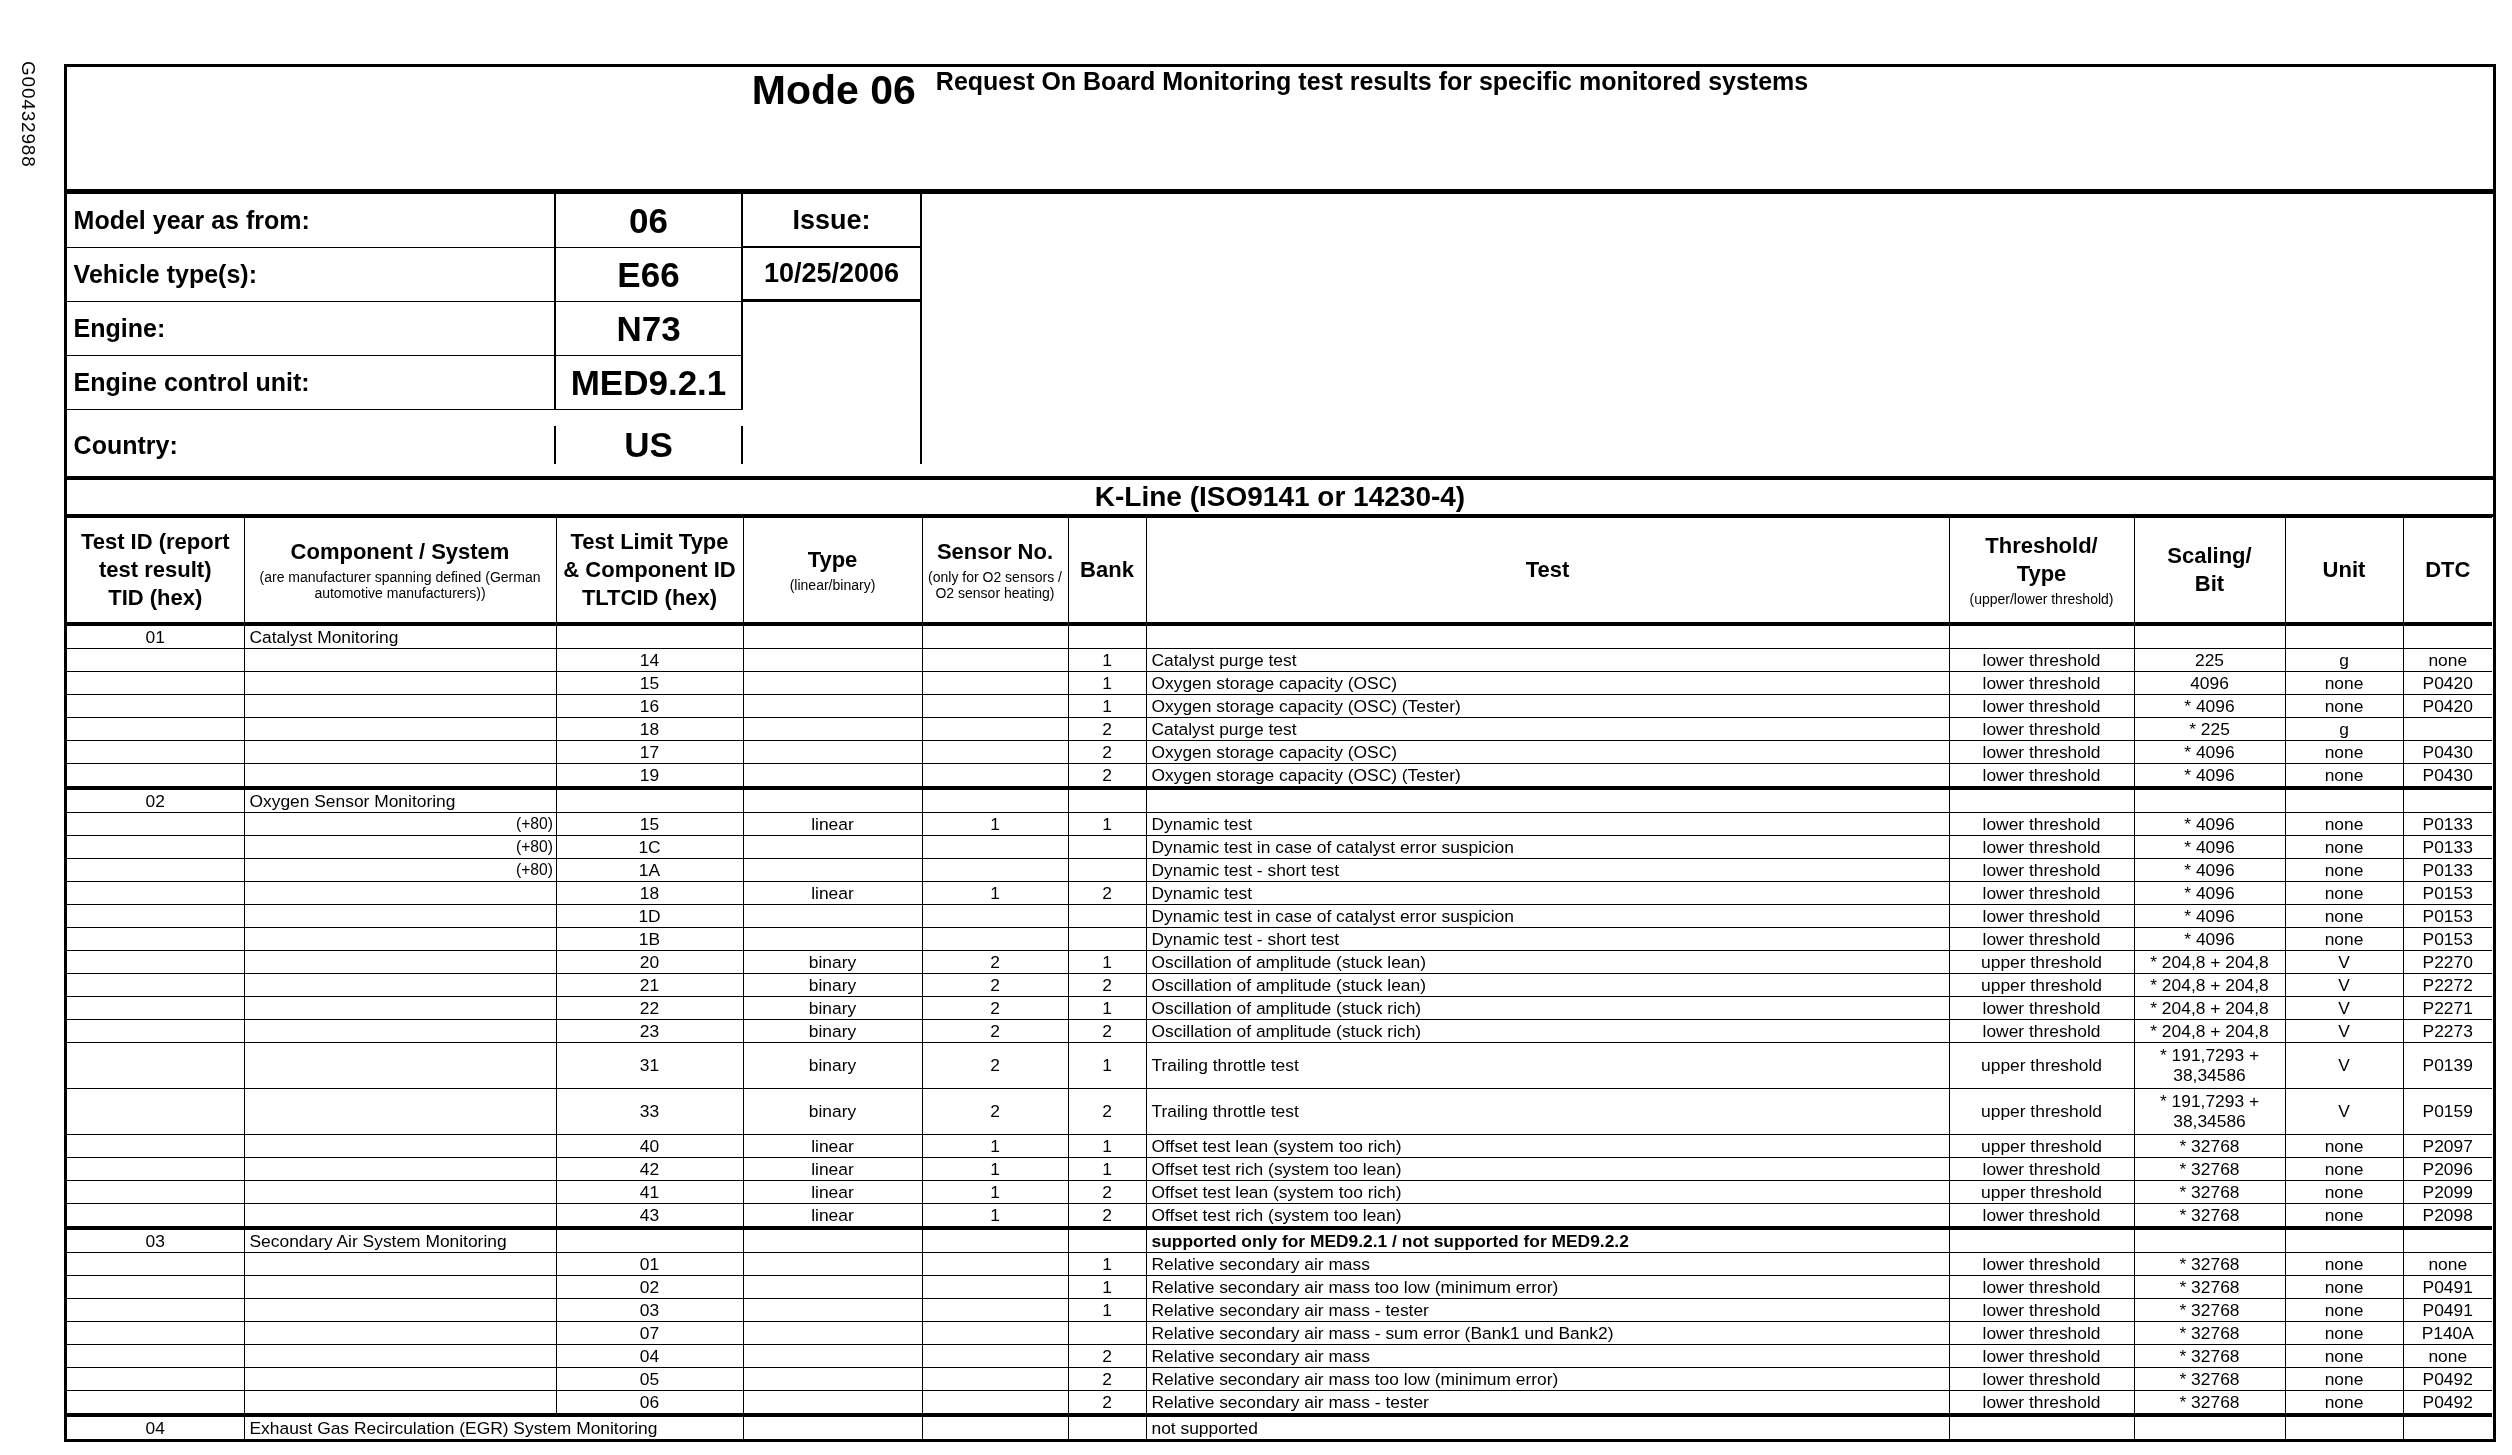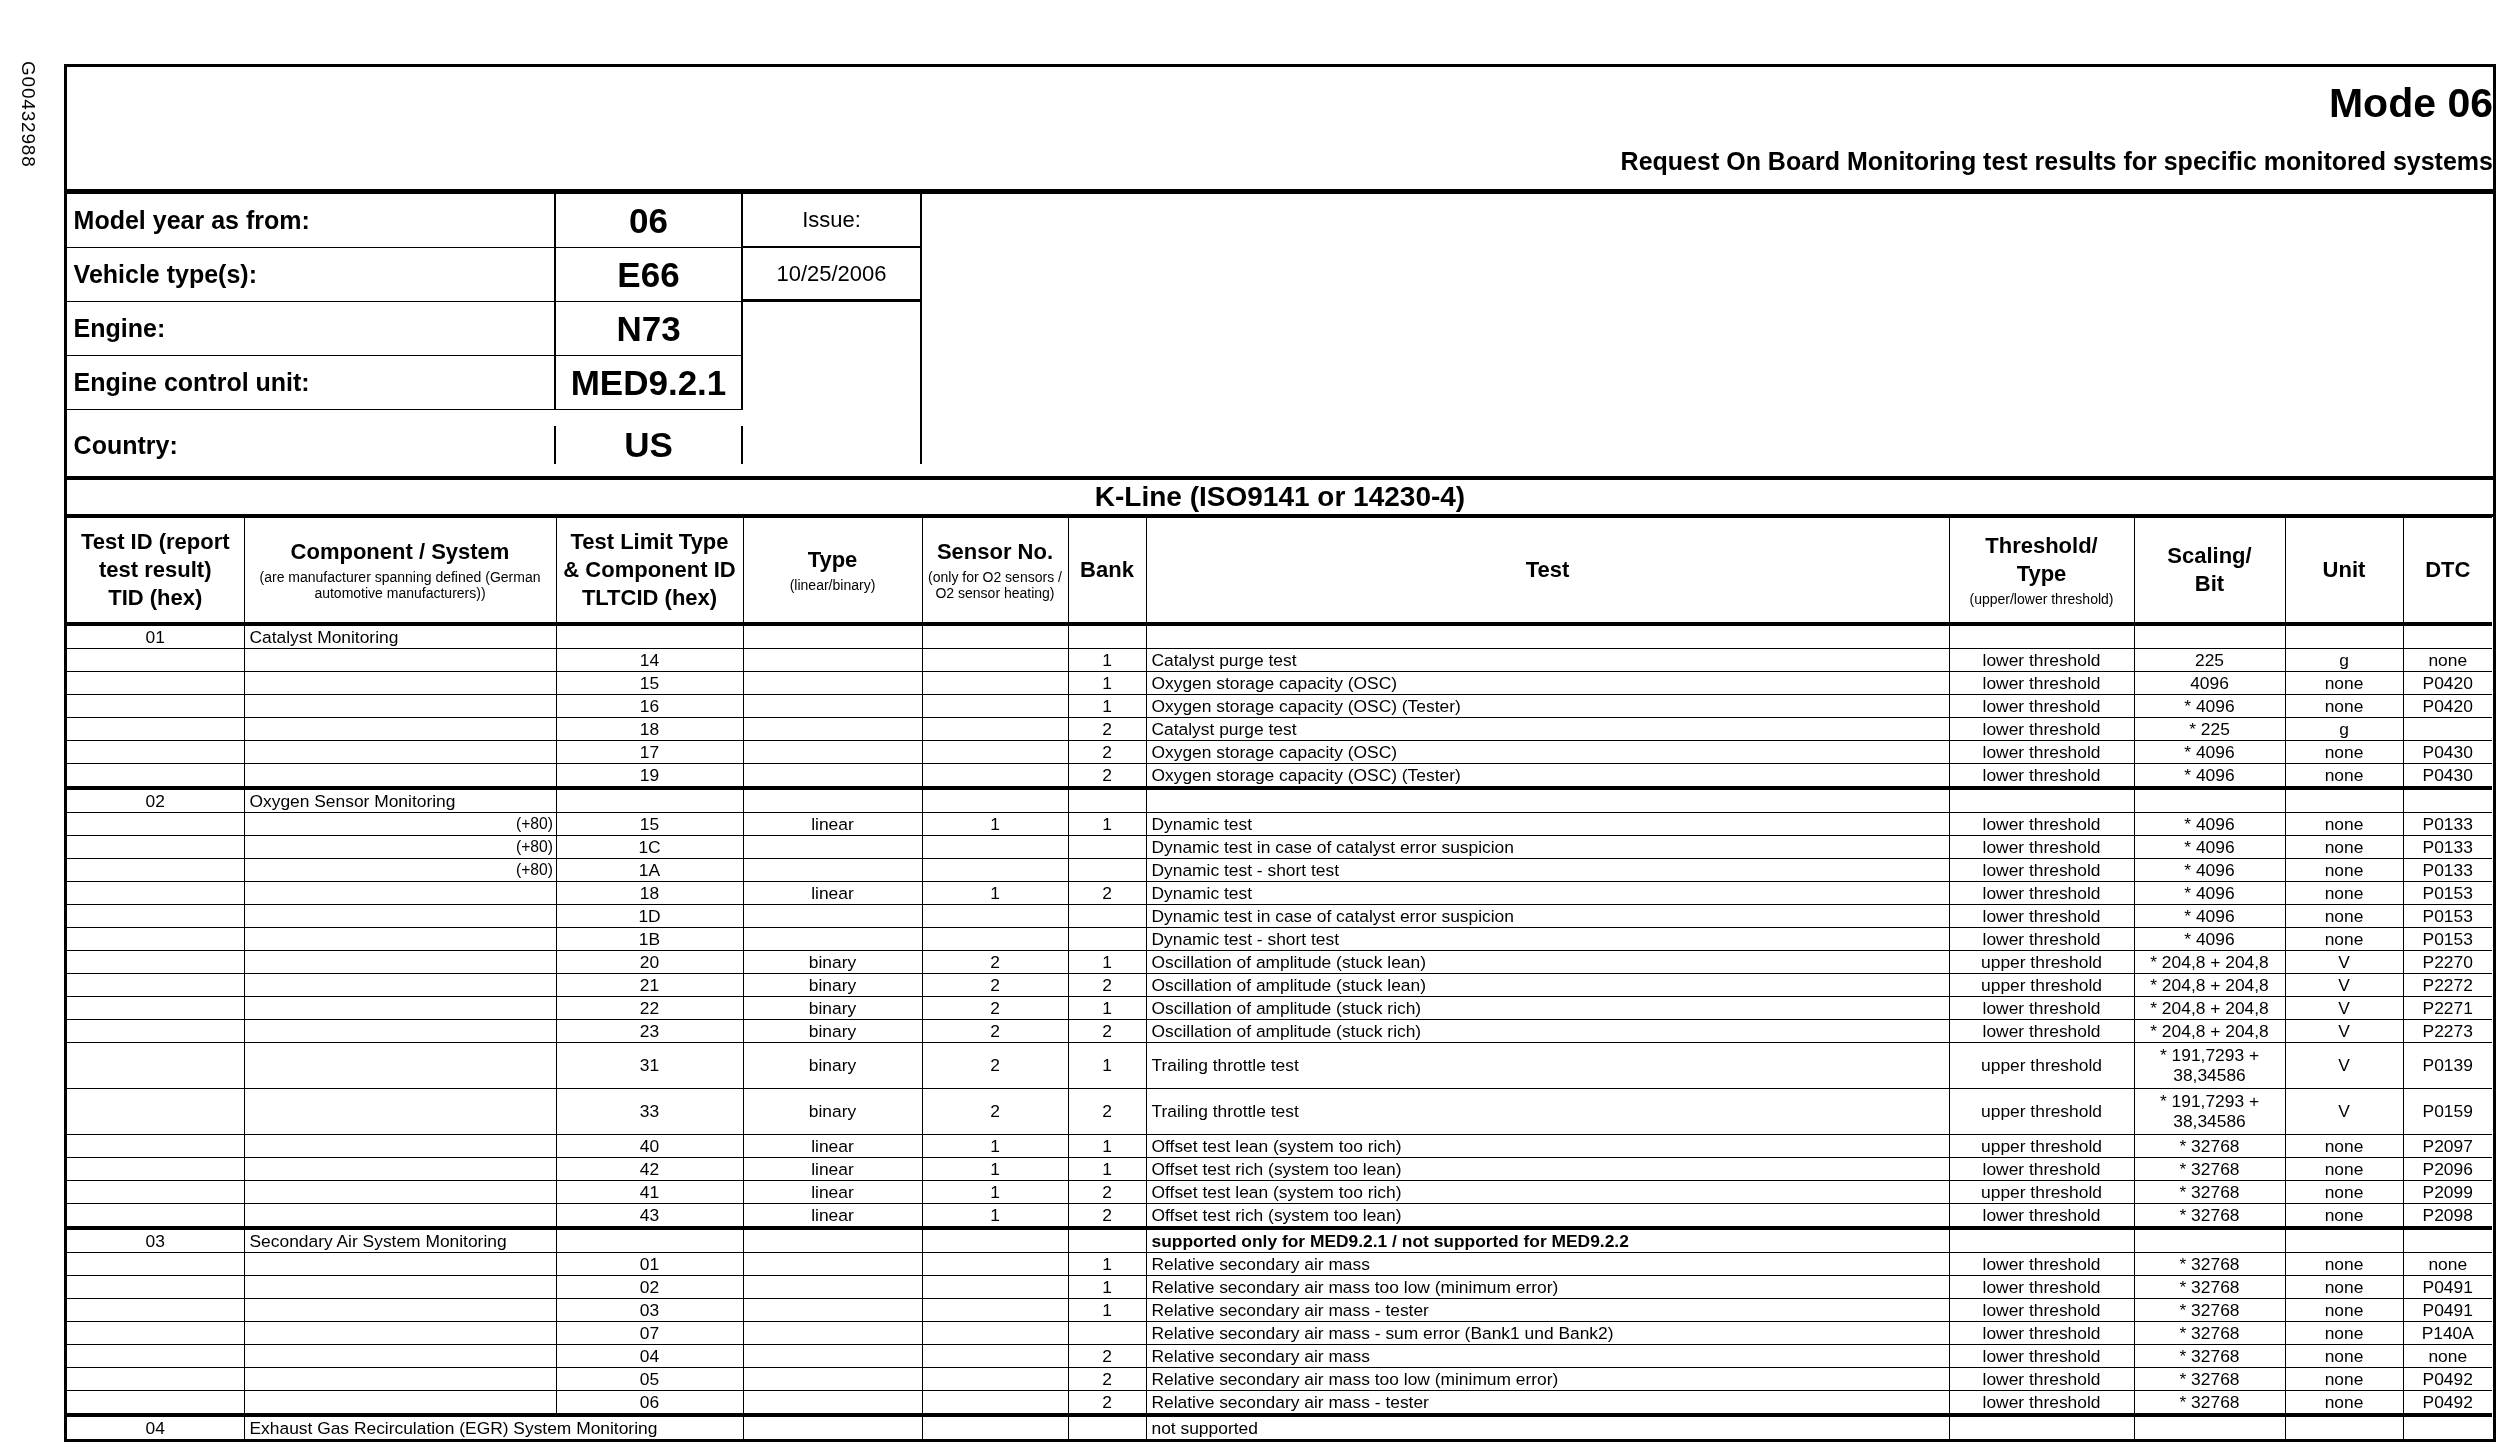--- a/index.html
+++ b/index.html
@@ -12,40 +12,40 @@
     writing-mode:vertical-rl;text-orientation:sideways;
     font-size:19px;letter-spacing:0.8px;
   }
   .outer{
     position:absolute;left:64px;top:64px;width:2426px;
     border:3.3px solid #000;background:#fff;
   }
   
   .title-box{
     height:122px;border-bottom:5px solid #000;
-    display:flex;flex-direction:column;align-items:flex-end;justify-content:center;gap:20px;
+    display:flex;flex-direction:row;align-items:flex-start;justify-content:center;gap:20px;
   }
   .title{font-size:41px;font-weight:bold;}
   .subtitle{font-size:25px;font-weight:bold;}
   
   .info{display:grid;grid-template-columns:489px 187px 179px auto;grid-auto-rows:54px;}
   .i-lbl{
     border-right:2.5px solid #000;border-bottom:1.7px solid #000;
     font-weight:bold;font-size:25px;display:flex;align-items:center;
     padding-left:6.6px;box-sizing:border-box;
   }
   .i-val{
     border-right:2.5px solid #000;border-bottom:1.7px solid #000;
     font-weight:bold;font-size:35px;display:flex;align-items:center;justify-content:center;
     box-sizing:border-box;
   }
   .i-iss{
     border-right:2.5px solid #000;box-sizing:border-box;
     display:flex;align-items:center;justify-content:center;
-    font-weight:normal;font-size:22px;
+    font-weight:bold;font-size:27px;
   }
   .iss-label{border-bottom:2.5px solid #000;}
   .iss-date{border-bottom:3.3px solid #000;}
   .nb{border-bottom:none !important;margin-top:16px;}
   
   .kline{
     border-top:4.1px solid #000;border-bottom:3.3px solid #000;height:34px;
     display:flex;align-items:center;justify-content:center;
     font-weight:bold;font-size:28px;margin-top:12px;
   }

